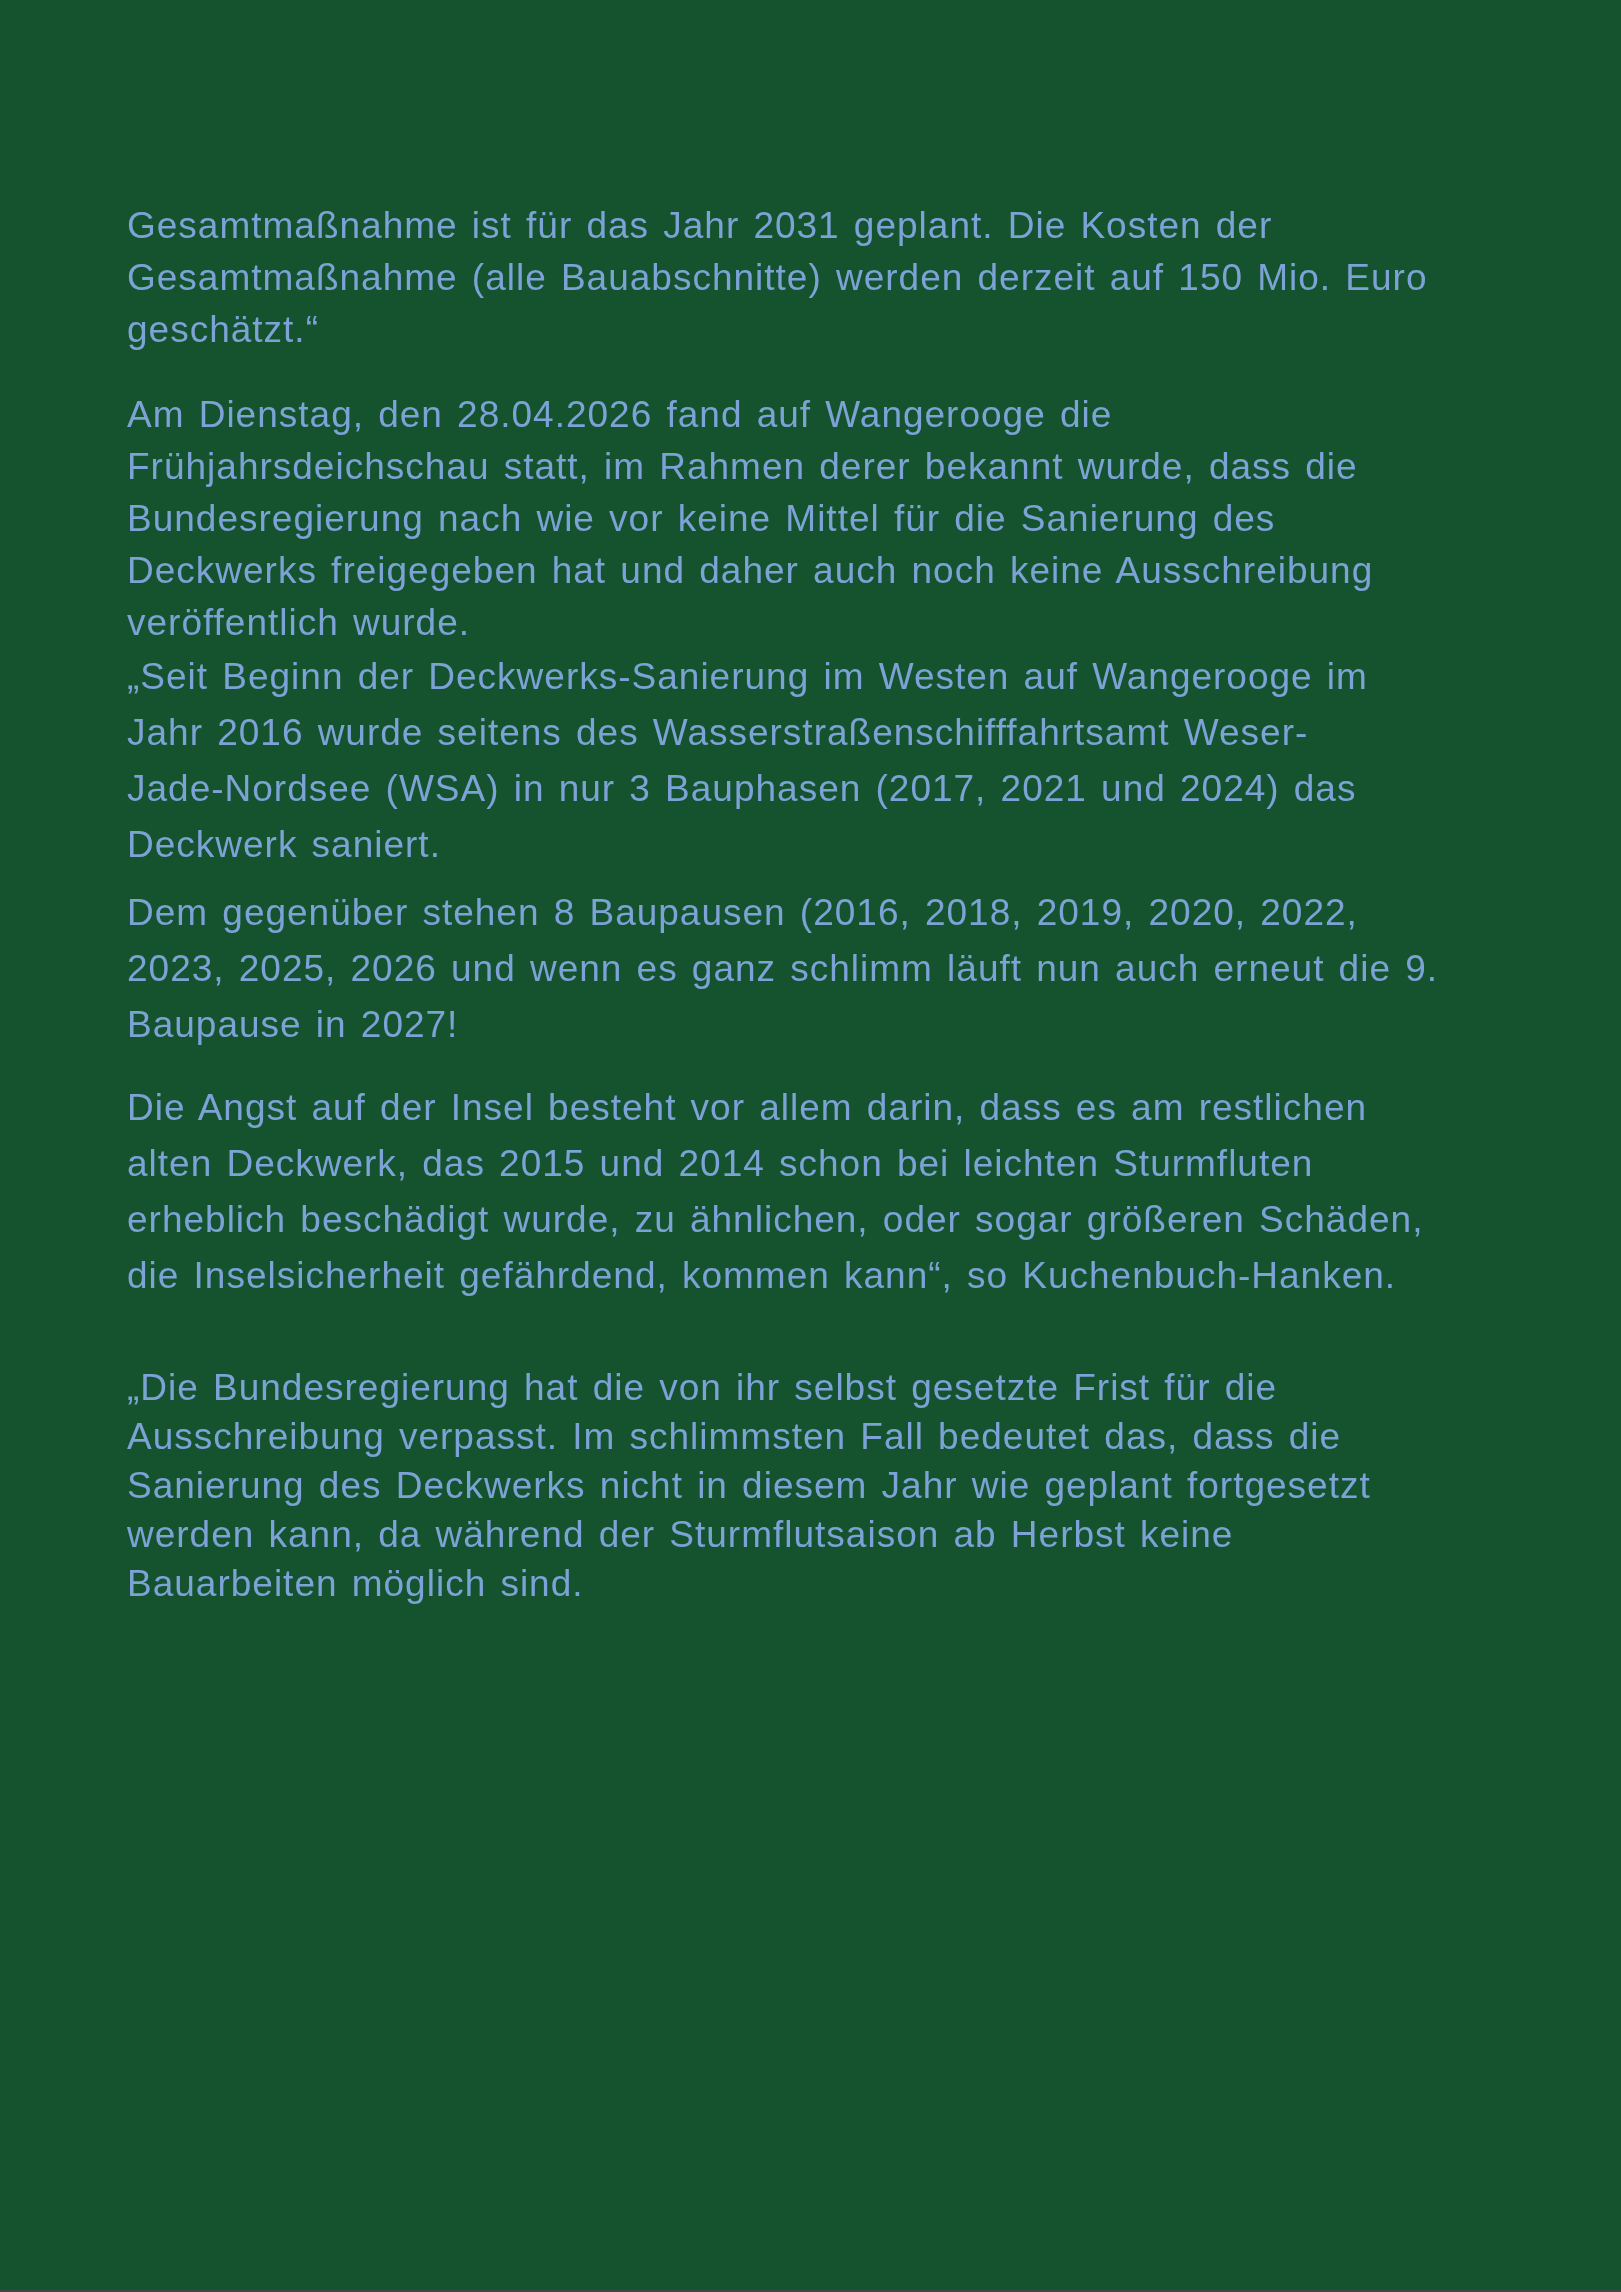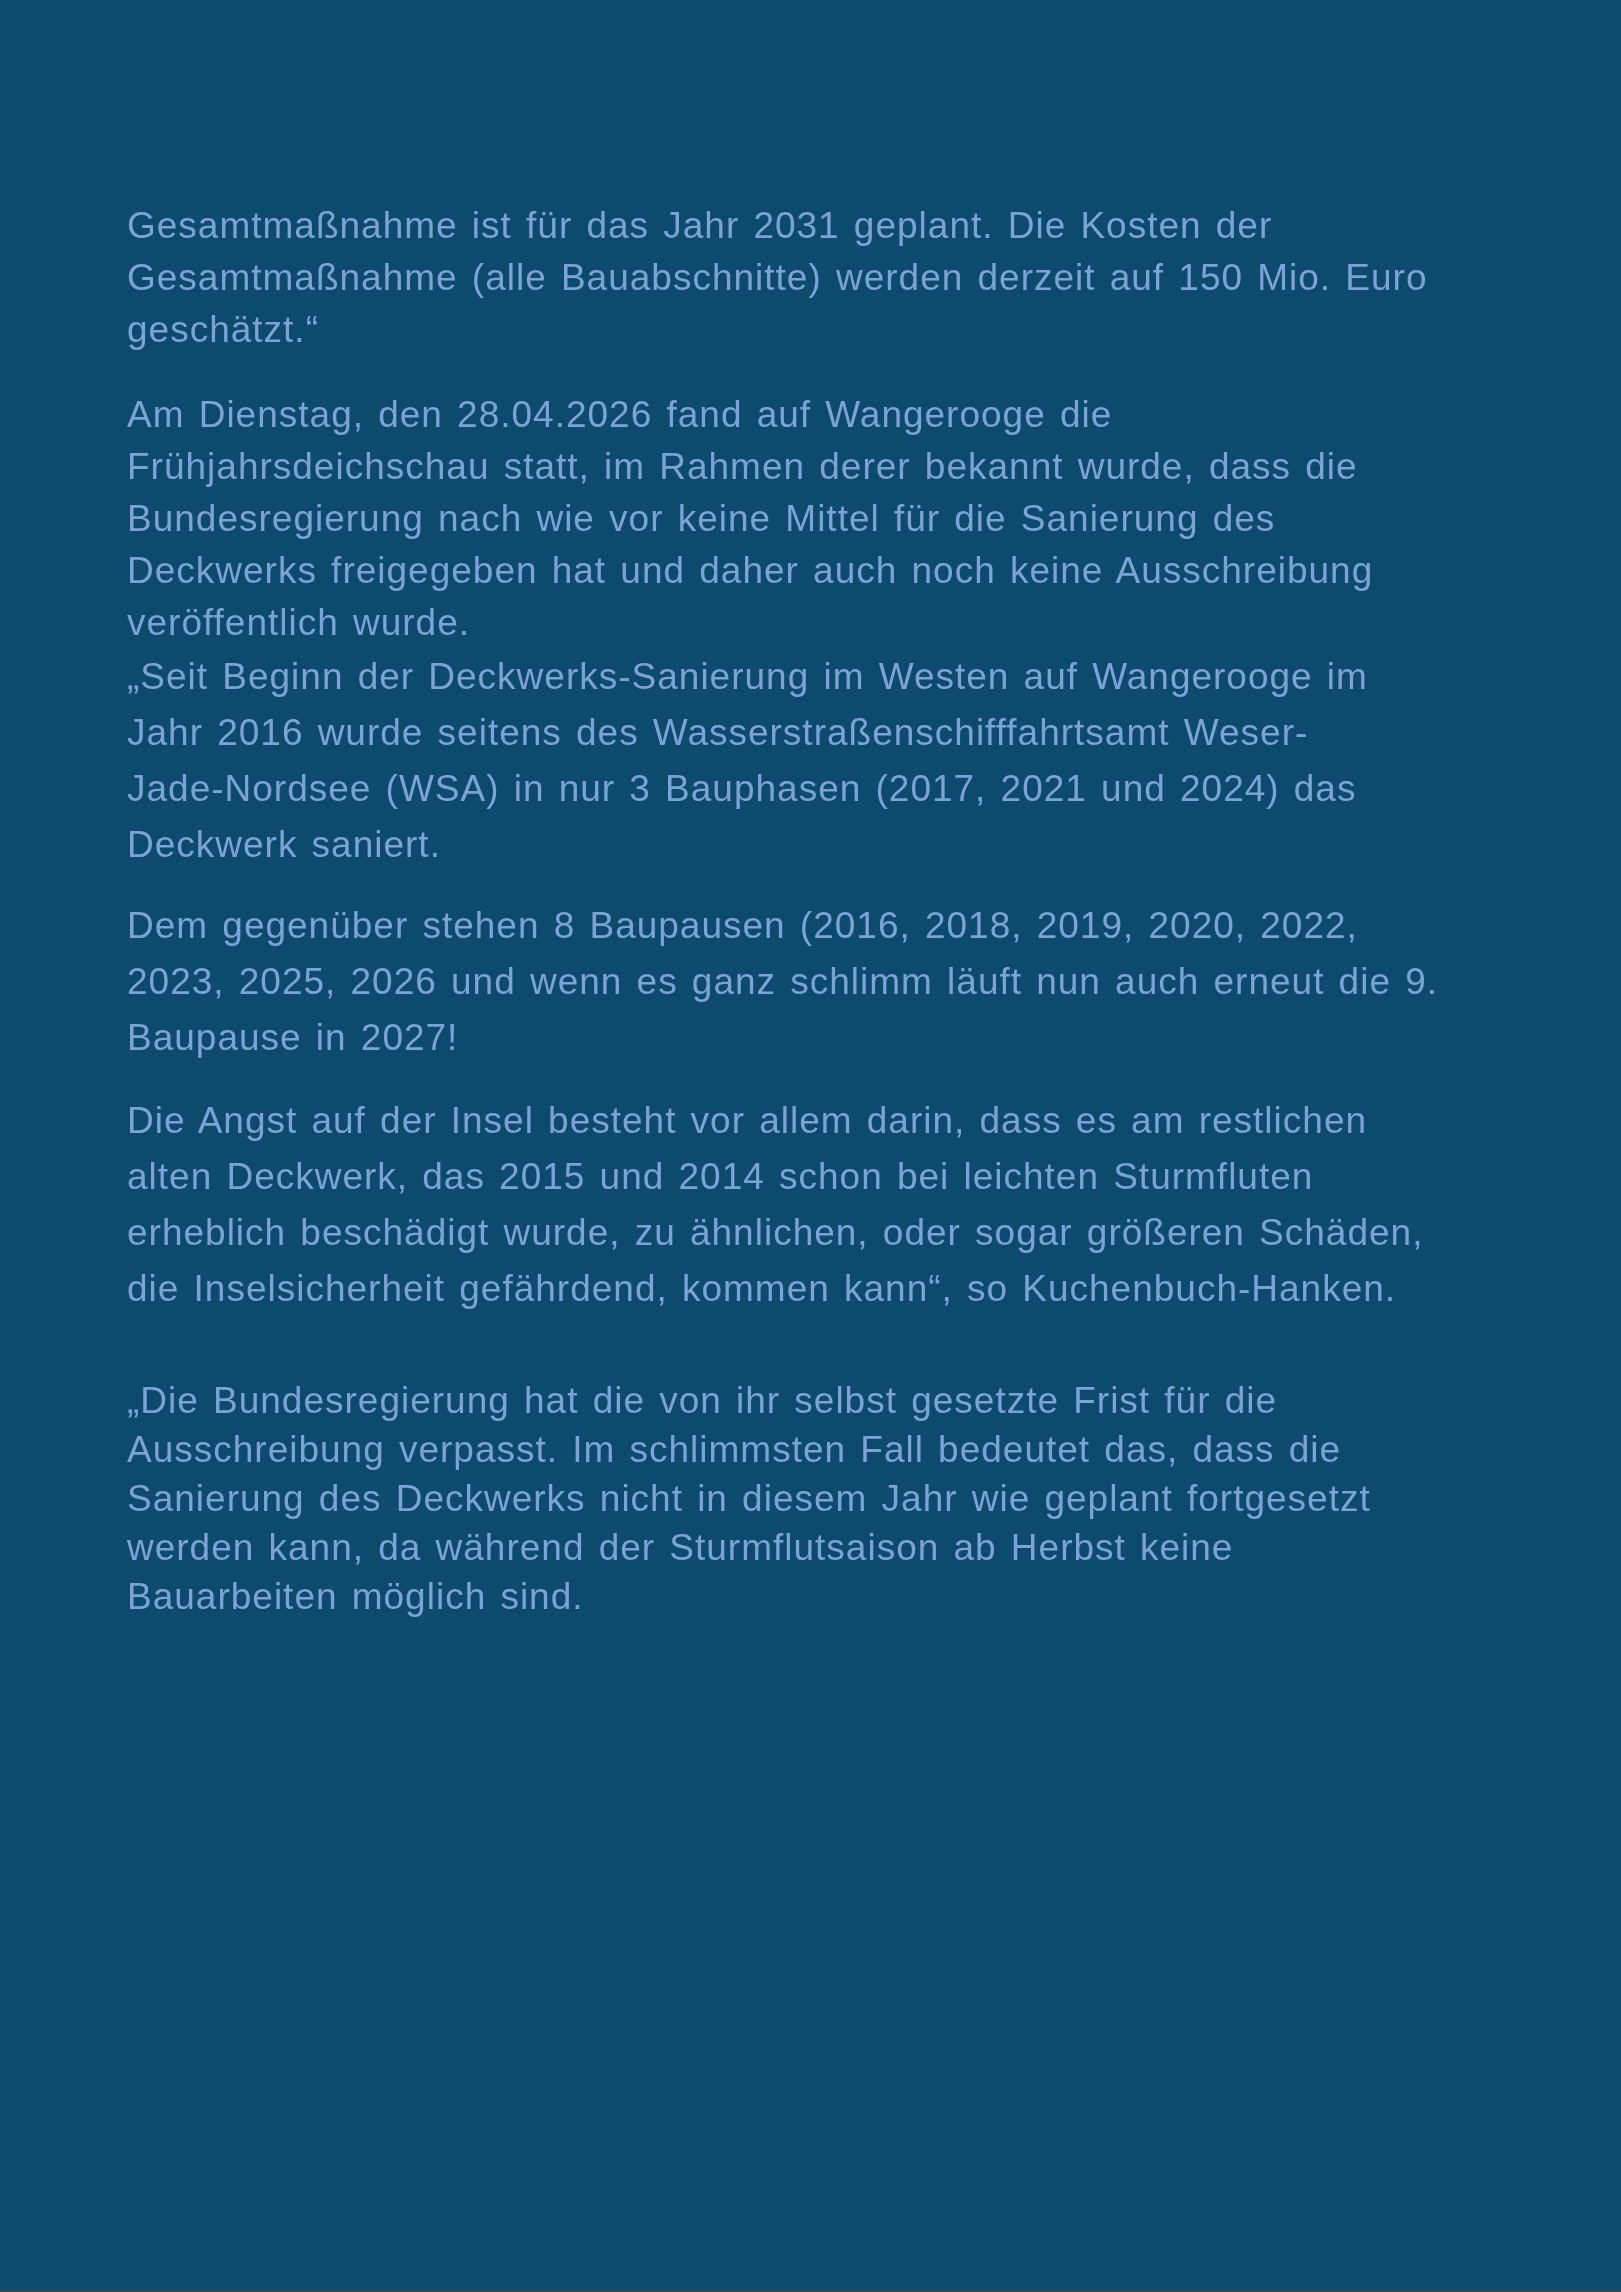--- a/index.html
+++ b/index.html
@@ -8,41 +8,41 @@
   }
   html,body{
     margin:0;
     padding:0;
     background:#ffffff;
   }
   .page{
     position:relative;
     width:1621px;
     height:2293px;
-    background:#0c4a6e;
+    background:#14532d;
     box-sizing:border-box;
     padding:200px 108px 0 127px;
     overflow:hidden;
     font-family:"Liberation Sans", sans-serif;
   }
   .para{
     margin:0;
     white-space:pre-wrap;
     color:var(--text-color);
     font-size:37px;
     letter-spacing:1px;
     word-spacing:2.9px;
     font-weight:400;
   }
   .spacing-single{ line-height:52px; }
   .spacing-wide{ line-height:56px; }
   .spacing-tight{ line-height:49px; }
   .para-deichschau{ margin-top:33px; }
   .para-quote-phases{ }
-  .para-quote-pauses{ margin-top:25px; }
+  .para-quote-pauses{ margin-top:12px; }
   .para-fertigstellung{ margin-top:79px; }
   .para-angst{ margin-top:27.4px; }
   .heading{
     margin-top:95px;
     color:var(--heading-color);
     font-weight:700;
     line-height:52px;
   }
   .para-frist{ margin-top:59px; }
   .bottom-edge{

